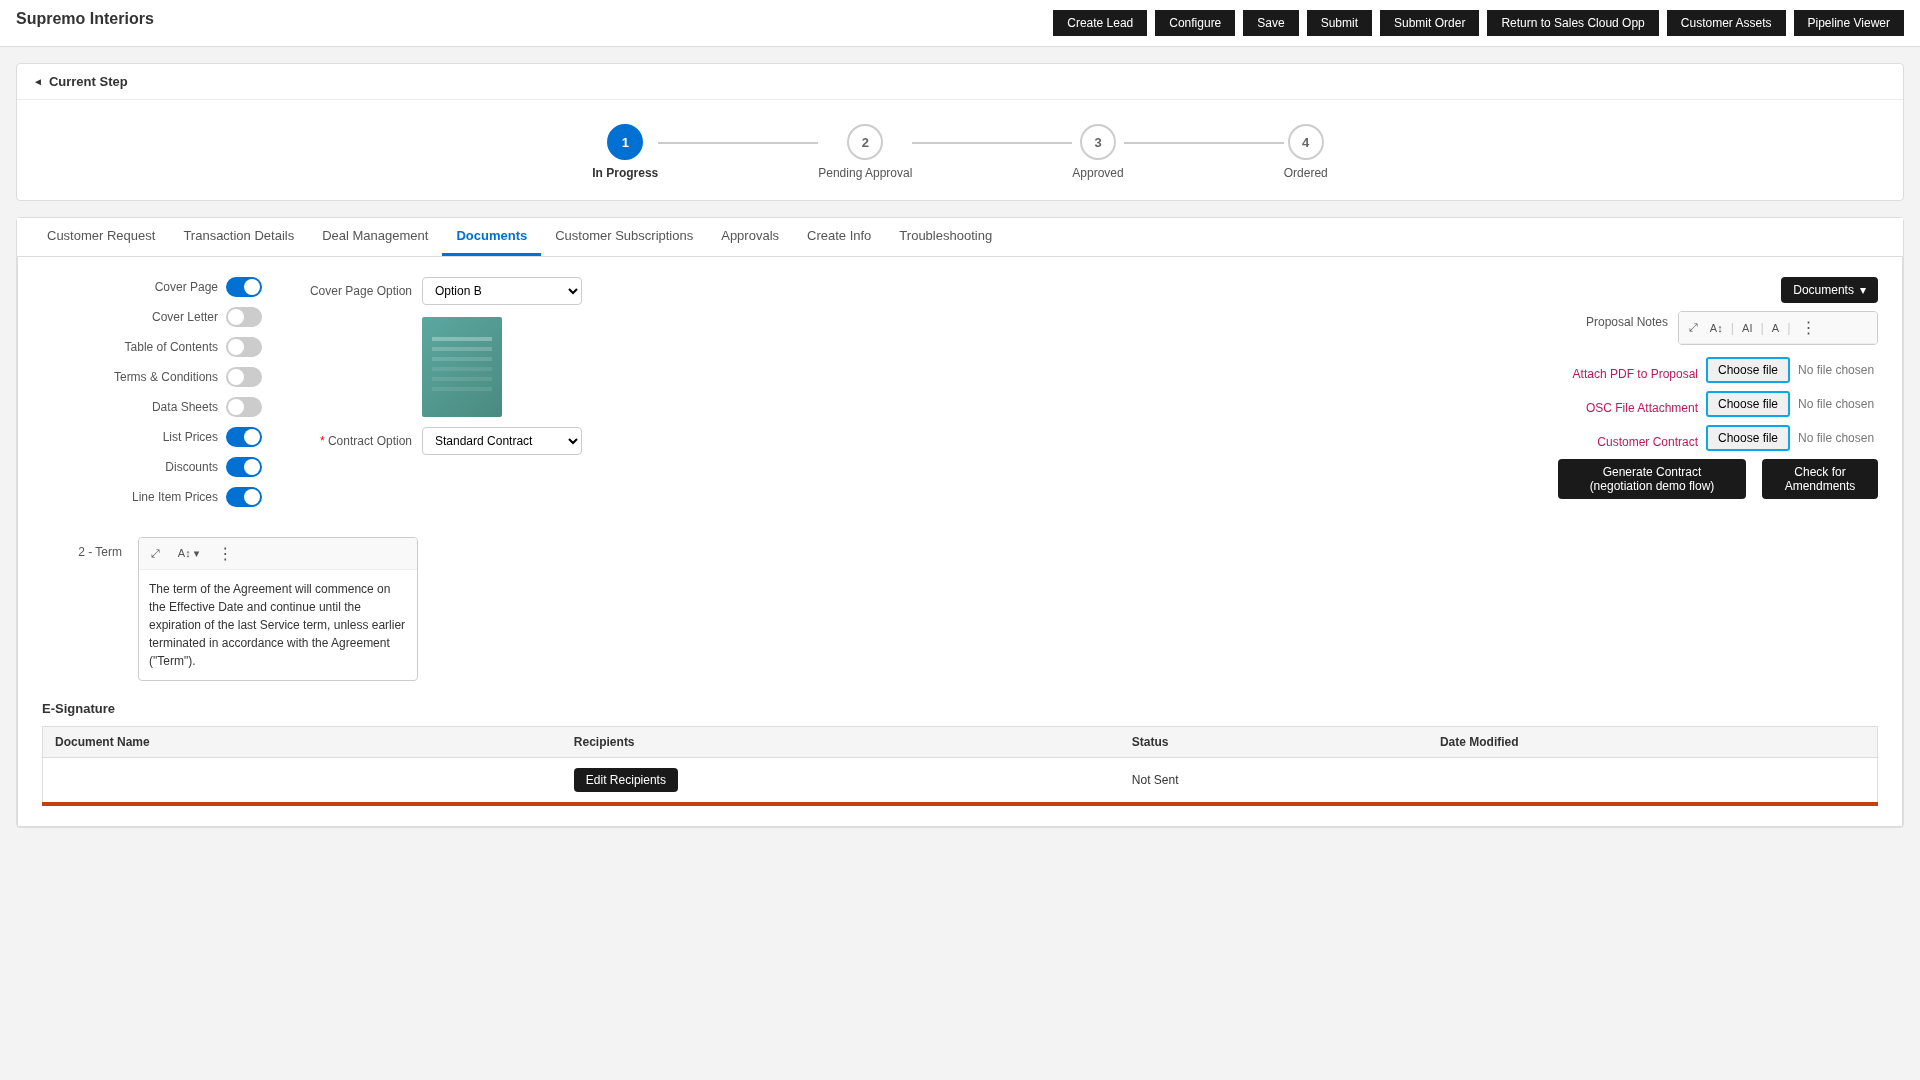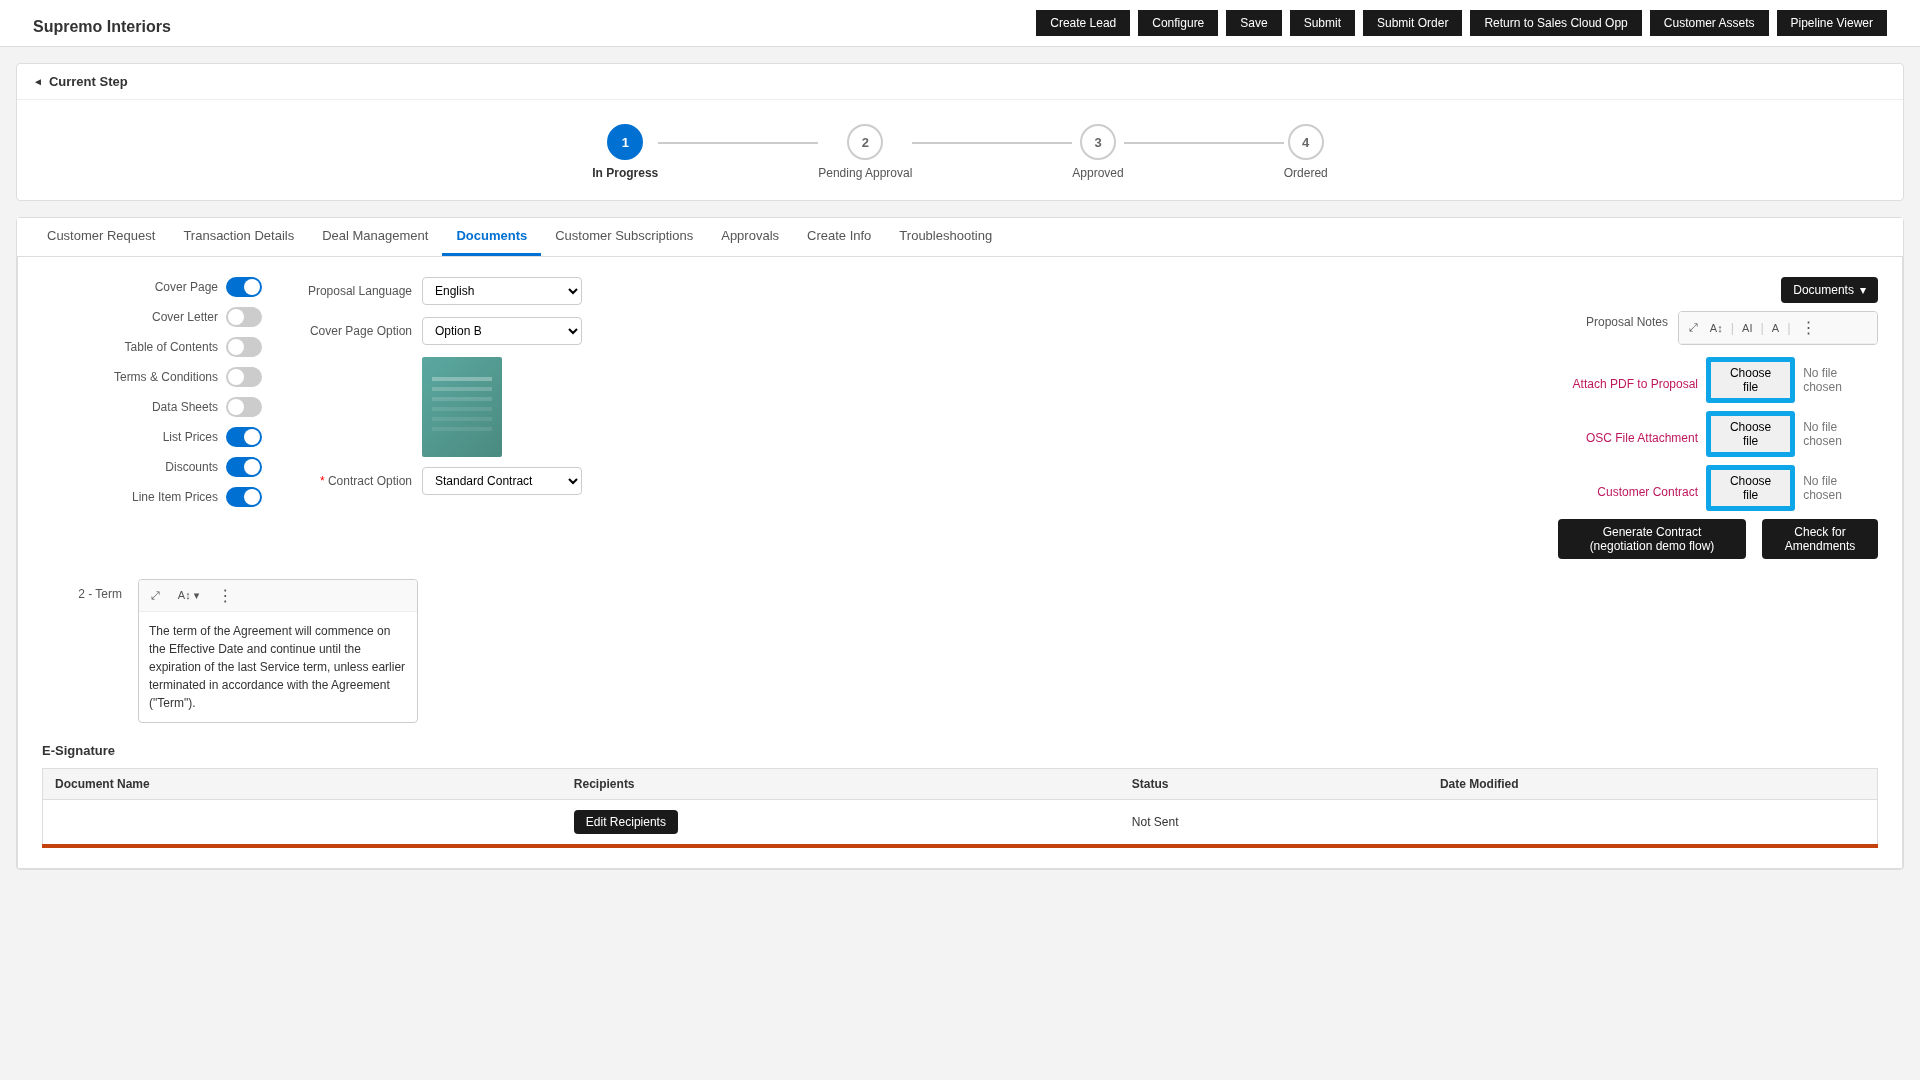--- a/index.html
+++ b/index.html
@@ -1,22 +1,22 @@
 <!DOCTYPE html>
 <html><head>
   <meta charset="utf-8">
   <style>
     * { box-sizing: border-box; margin: 0; padding: 0; }
     body { font-family: Arial, sans-serif; font-size: 13px; background: #f3f3f3; color: #333; }
 
     
     .header {
       display: flex;
-      align-items: flex-end;
-      padding: 10px 33px;
+      align-items: flex-start;
+      padding: 10px 16px;
       background: #fff;
       border-bottom: 1px solid #ddd;
       gap: 8px;
     }
     .header-title {
       font-size: 16px;
       font-weight: bold;
       margin-right: auto;
     }
     .header-btn {
@@ -275,21 +275,21 @@
     .file-attach-label {
       font-size: 12px;
       color: #be185d;
       text-align: right;
       min-width: 140px;
       margin-top: 8px;
     }
     .choose-file-btn {
       padding: 4px 10px;
       background: #f0f0f0;
-      border: 5px solid #0ea5e9;
+      border: 2px solid #0ea5e9;
       border-radius: 3px;
       font-size: 12px;
       cursor: pointer;
     }
     .no-file-text {
       font-size: 12px;
       color: #777;
     }
 
     
@@ -534,26 +534,20 @@
           </div>
 
           <div class="toggle-row">
             <span class="toggle-label">Line Item Prices</span>
             <div class="toggle-switch on"></div>
           </div>
         </div>
 
         <div class="middle-section">
 
-          <div class="field-row">
-            <span class="field-label">Proposal Language</span>
-            <select class="select-field">
-              <option>English</option>
-            </select>
-          </div>
 
           <div class="field-row">
             <span class="field-label">Cover Page Option</span>
             <select class="select-field">
               <option>Option B</option>
             </select>
           </div>
 
           <div class="preview-thumb"></div>
 

